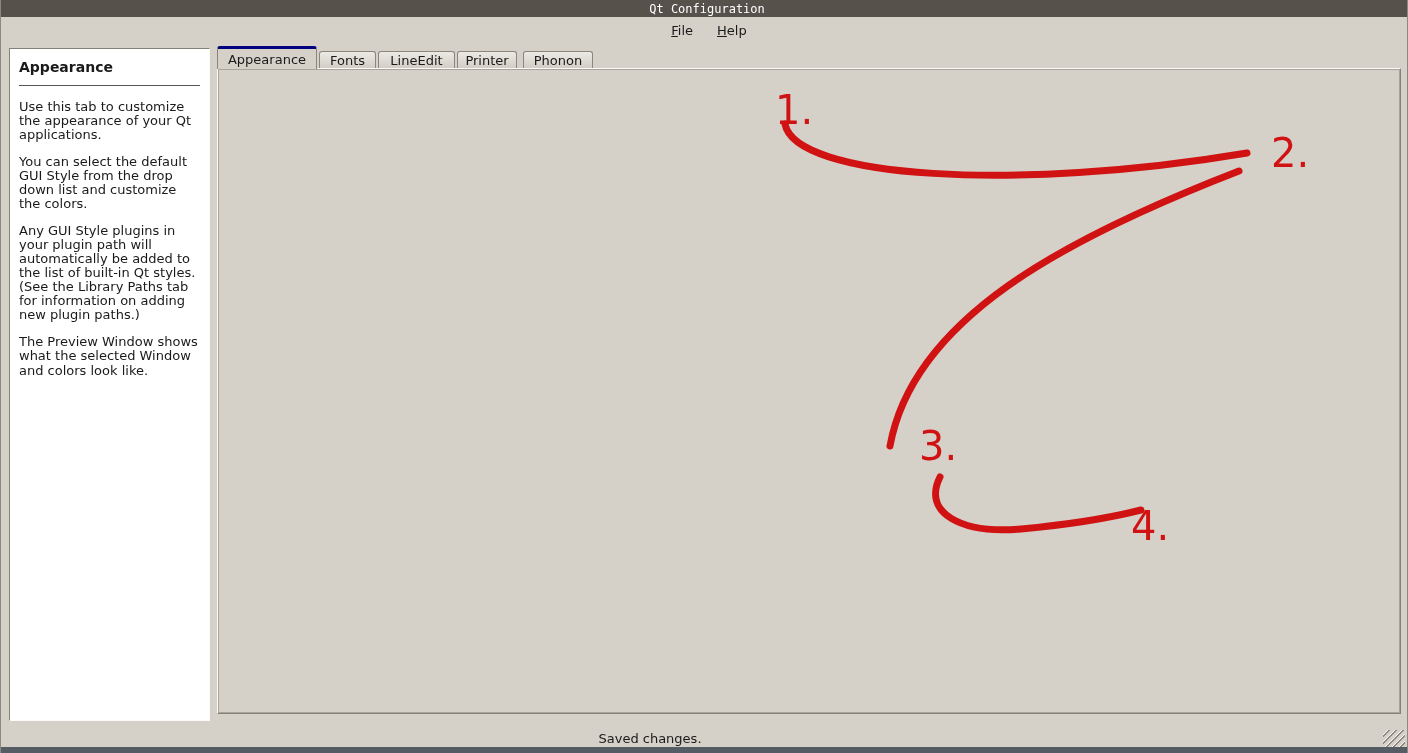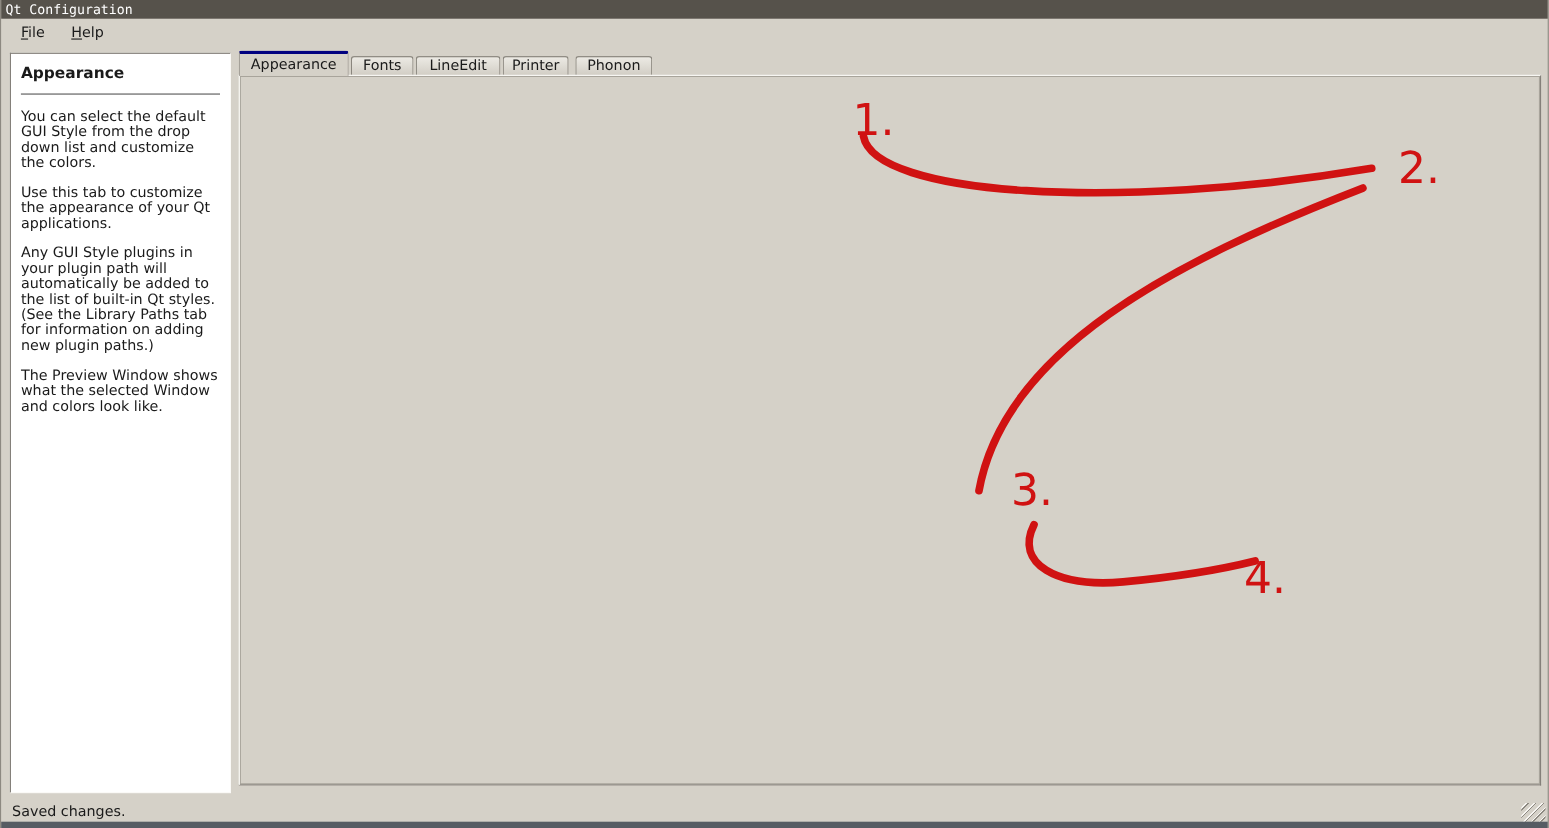--- a/index.html
+++ b/index.html
@@ -7,21 +7,21 @@
   body {
     position: relative;
     font-family: "DejaVu Sans", sans-serif;
     font-size: 13px;
     color: #1a1a1a;
     background: #d5d1c8;
     overflow: hidden;
     border-left: 1px solid #8d8981;
     border-right: 1px solid #8d8981;
   }
-  .abs { position: absolute; }
+  .abs { position: absolute; justify-content: center; }
 
   
   .titlebar {
     left:0; top:0; width:1408px; height:17px;
     background:#56524b; color:#fff;
     font-family:"DejaVu Sans Mono", monospace; font-size:12px;
     display:flex; align-items:center; padding-left:4px;
   }
   .menubar { left:0; top:17px; width:1408px; height:26px; display:flex; align-items:center; gap:4px; padding-left:8px; }
   .menu-item { padding:3px 10px; }
@@ -163,22 +163,22 @@
   <span>Qt Configuration</span>
 </div>
 <div class="abs menubar">
   <span class="menu-item"><u>F</u>ile</span>
   <span class="menu-item"><u>H</u>elp</span>
 </div>
 
 <div class="abs sidepanel">
   <h2>Appearance</h2>
   <hr>
+  <p>Use this tab to customize the appearance of your Qt applications.</p>
   <p>You can select the default GUI Style from the drop down list and customize the colors.</p>
-  <p>Use this tab to customize the appearance of your Qt applications.</p>
   <p>Any GUI Style plugins in your plugin path will automatically be added to the list of built-in Qt styles. (See the Library Paths tab for information on adding new plugin paths.)</p>
   <p>The Preview Window shows what the selected Window and colors look like.</p>
 </div>
 
 <div class="tab active" style="left:216px;width:100px;">Appearance</div>
 <div class="tab" style="left:318px;width:57px;">Fonts</div>
 <div class="tab" style="left:377px;width:77px;">LineEdit</div>
 <div class="tab" style="left:456px;width:60px;">Printer</div>
 <div class="tab" style="left:522px;width:70px;">Phonon</div>
 

